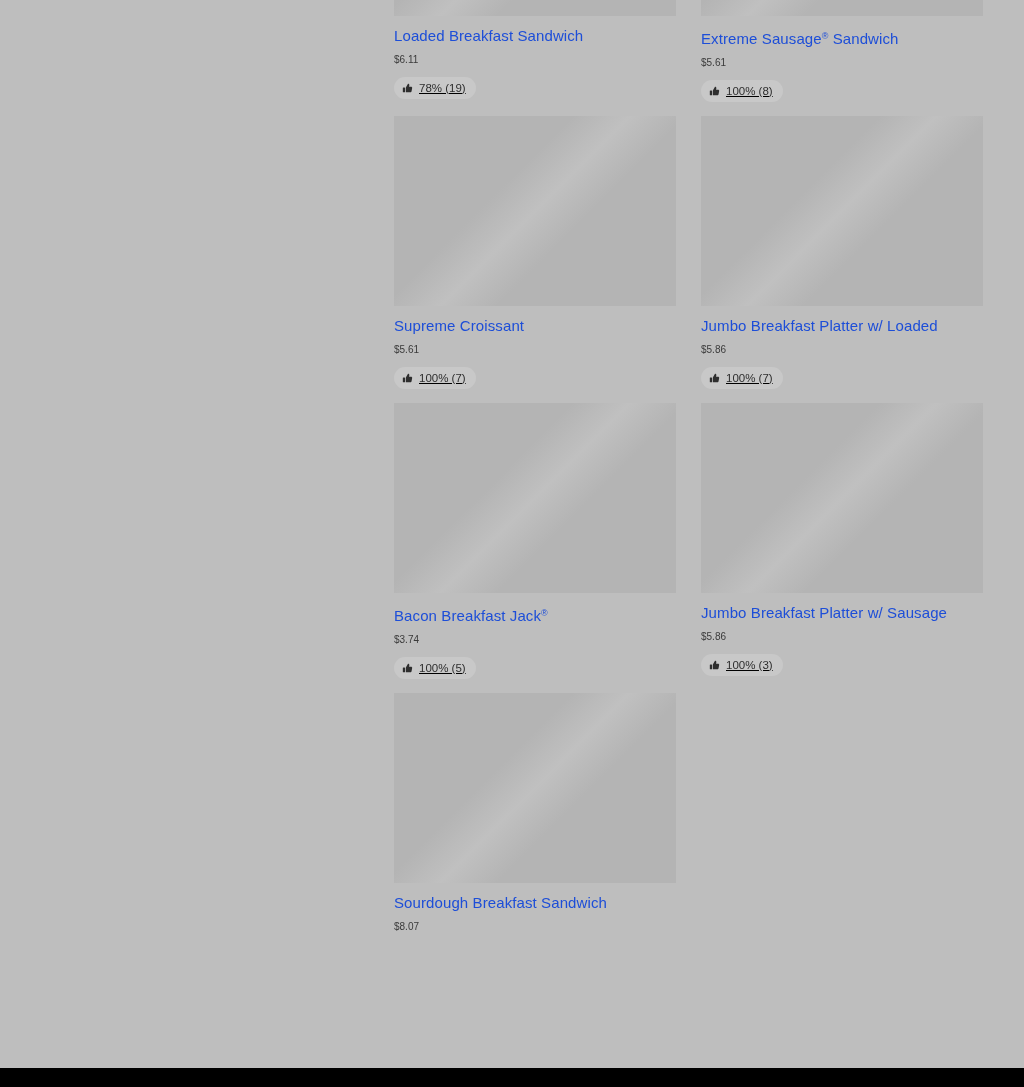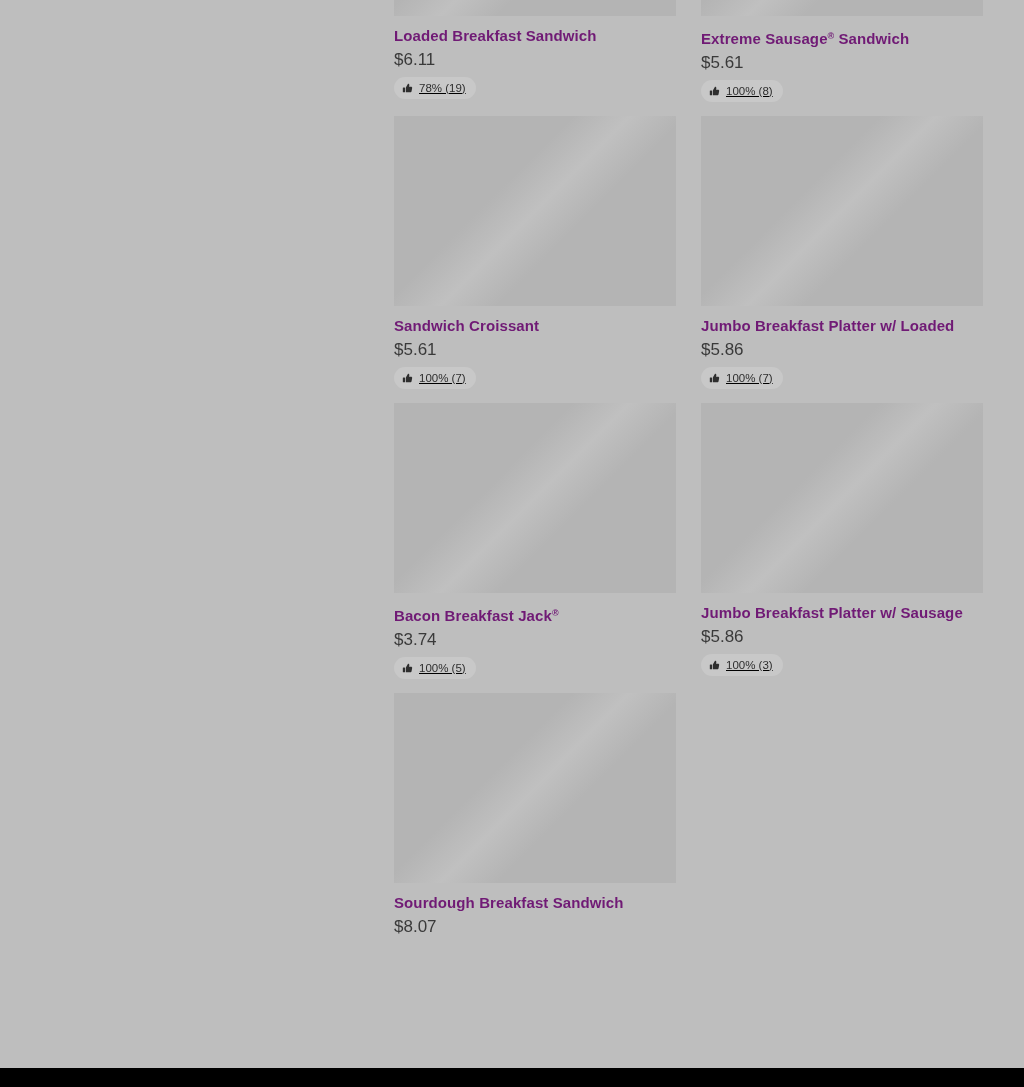--- a/index.html
+++ b/index.html
@@ -55,34 +55,34 @@
     display: block;
   }
 
   .card-body {
     padding-top: 10px;
   }
 
   .card-title {
     font-size: 15px;
     line-height: 20px;
-    color: #701a75;
-    font-weight: 700;
+    color: #1d4ed8;
+    font-weight: 400;
     letter-spacing: 0.1px;
     margin: 0 0 6px 0;
     max-width: 282px;
   }
   .card-title .reg {
     font-size: 9px;
     vertical-align: 5px;
     letter-spacing: 0;
   }
 
   .card-price {
-    font-size: 17px;
+    font-size: 10px;
     line-height: 16px;
     color: #3a3a3a;
     margin: 0 0 9px 0;
   }
 
   .rating-badge {
     display: inline-flex;
     align-items: center;
     gap: 6px;
     background: #c8c8c8;
@@ -152,21 +152,21 @@
           </svg>
         </span>
         <span class="rating-text">100% (8)</span>
       </div>
     </div>
   </div>
 
   <div class="menu-card">
     <div class="card-image"></div>
     <div class="card-body">
-      <div class="card-title">Sandwich Croissant</div>
+      <div class="card-title">Supreme Croissant</div>
       <div class="card-price">$5.61</div>
       <div class="rating-badge">
         <span class="thumb-icon">
           <svg viewBox="0 0 16 16" width="11" height="11" aria-hidden="true">
             <path fill="#2e2e2e" d="M5.6 6.6 8.5 1.5c.2-.4.7-.6 1.1-.4.7.3 1.1 1 1.1 1.8l-.4 2.4h2.9c1 0 1.8.9 1.6 1.9l-.9 4.8c-.2.9-.9 1.5-1.8 1.5H5.6V6.6Z"></path>
             <rect fill="#2e2e2e" x="1.2" y="6.5" width="3.3" height="7" rx="0.8"></rect>
           </svg>
         </span>
         <span class="rating-text">100% (7)</span>
       </div>

